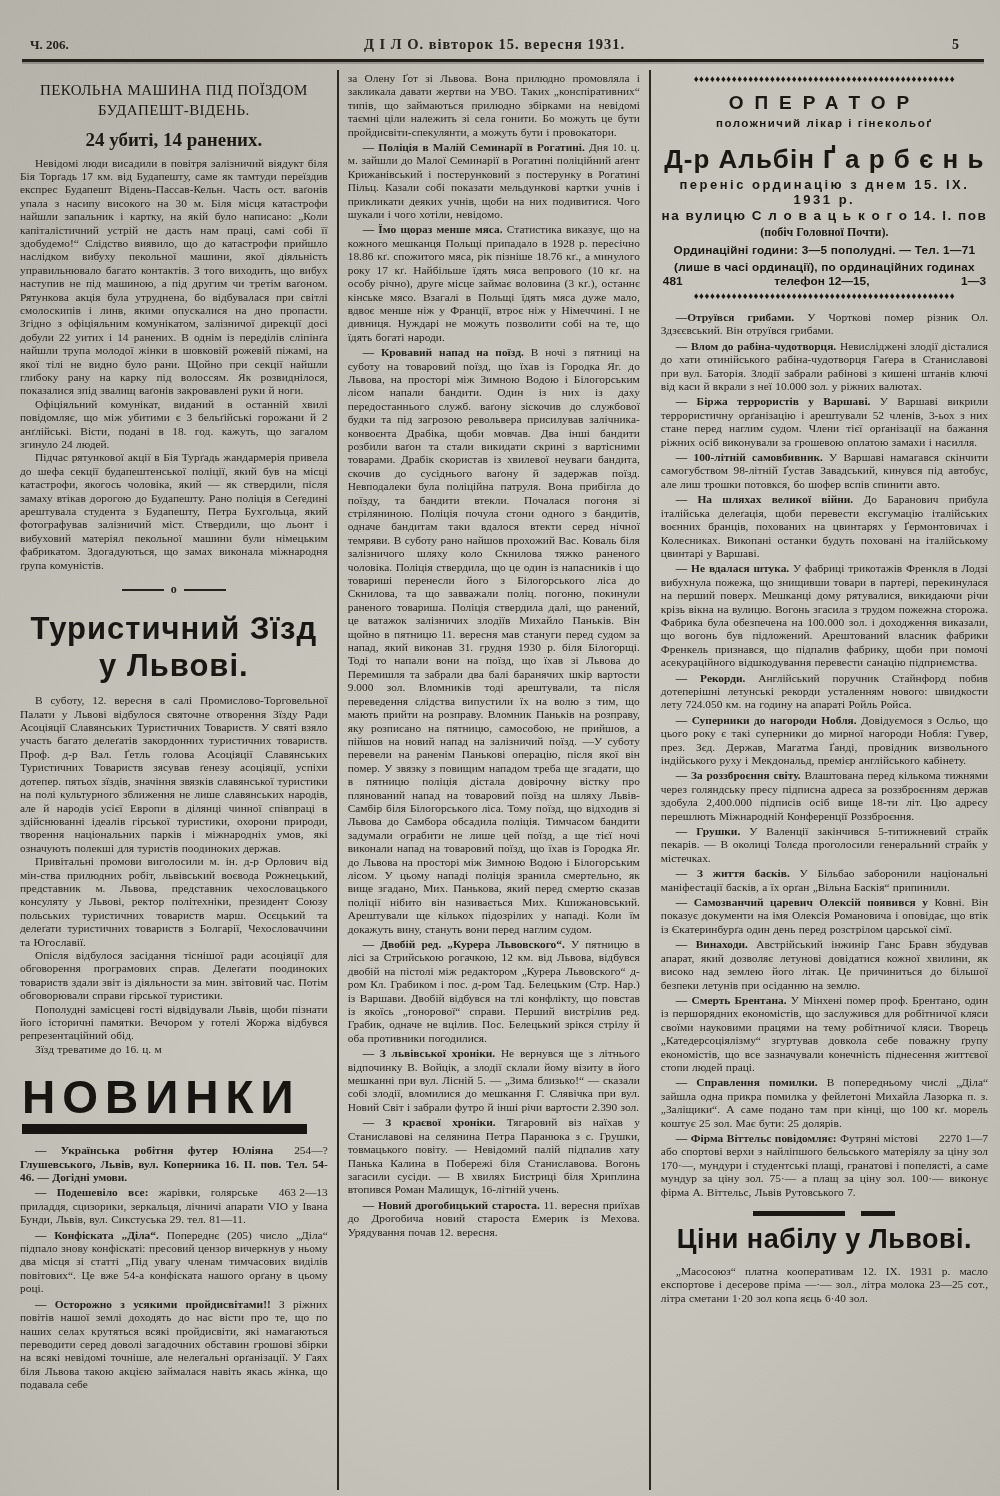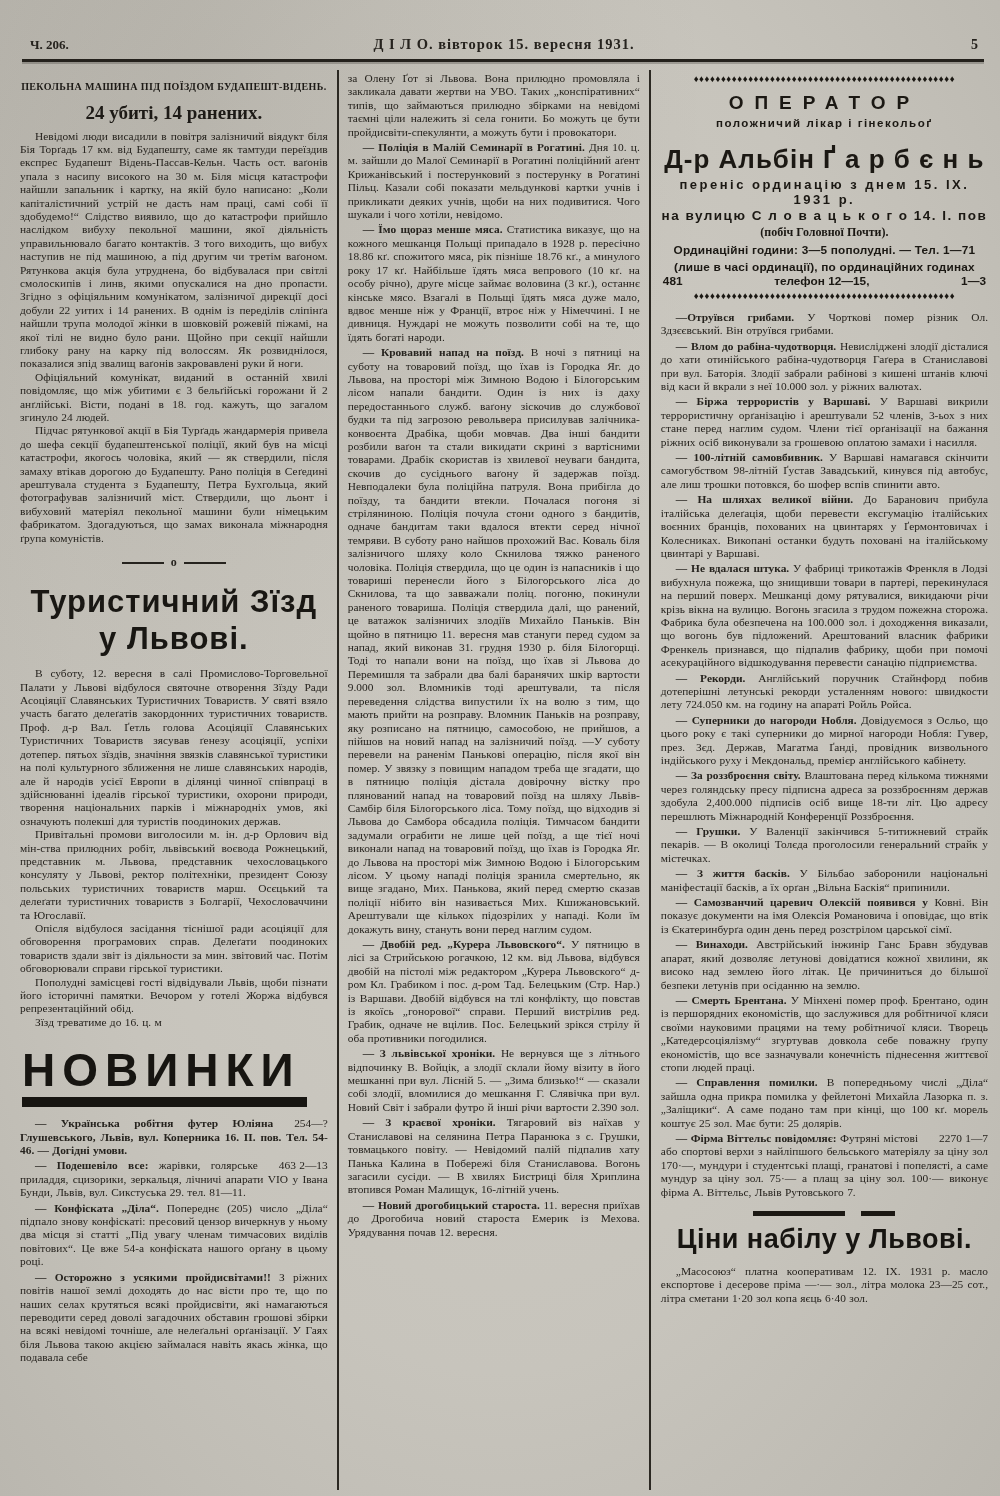--- a/index.html
+++ b/index.html
@@ -6,21 +6,21 @@
   .page{
     position:relative;width:1000px;height:1496px;margin:0 auto;overflow:hidden;
     background:#c8c5bd;
     background-image:
       radial-gradient(ellipse at 20% 8%, rgba(60,55,45,.10), transparent 45%),
       radial-gradient(ellipse at 50% 45%, #cfccc4 0%, #c7c4bc 60%, #bab7af 100%);
     color:#26231e;
     font-family:"Liberation Serif","DejaVu Serif",serif;
   }
   
-  .hdr{display:flex;align-items:baseline;padding:36px 22px 6px 30px;}
+  .hdr{display:flex;align-items:baseline;padding:36px 41px 6px 30px;}
   .hdr .issue{font-size:13px;font-weight:bold;width:130px;}
   .hdr .masthead{flex:1;text-align:center;font-size:14.5px;font-weight:bold;letter-spacing:1px;}
   .hdr .pageno{width:130px;text-align:right;font-size:14px;font-weight:bold;}
   .hdr-rule{height:3px;background:#24211c;margin:0 16px 0 22px;box-shadow:0 2px 0 rgba(36,33,28,.25);}
   
   .cols{display:flex;align-items:stretch;padding:8px 12px 0 20px;height:1420px;}
   .col{overflow:hidden;}
   .col-left{width:316px;padding:2px 9px 0 0;}
   .col-mid{width:300px;padding:2px 9px 0 9px;border-left:2px solid #2b2822;}
   .col-right{width:336px;padding:2px 0 0 10px;border-left:2px solid #2b2822;}
@@ -29,21 +29,21 @@
     margin:0;text-align:justify;font-size:11.4px;line-height:13.4px;
     text-indent:15px;word-spacing:.5px;
   }
   .para.noindent{text-indent:0;}
   .news-item{margin-top:2px;}
   .news-item .lead{font-weight:bold;}
   .news-item.all-bold{font-weight:bold;}
   .ref{float:right;font-weight:normal;padding-left:6px;}
   
   .art1-title{
-    margin:8px 0 6px 0;text-align:center;font-size:10px;font-weight:bold;
+    margin:8px 0 6px 0;text-align:center;font-size:15px;font-weight:normal;
     line-height:1.35;letter-spacing:.4px;color:#1d1a16;
   }
   .art1-sub{margin:8px 0 6px 0;text-align:center;font-size:19px;font-weight:bold;color:#1d1a16;}
   .divider-o{display:flex;align-items:center;justify-content:center;gap:7px;margin:10px 0 4px 0;font-weight:bold;font-size:12px;}
   .divider-o::before,.divider-o::after{content:"";width:42px;height:2px;background:#26231e;}
   
   .art2-title{
     margin:14px 0 10px 0;text-align:center;
     font-family:"Liberation Sans","DejaVu Sans",sans-serif;
     font-weight:bold;font-size:31px;line-height:1.18;letter-spacing:1px;color:#191713;

